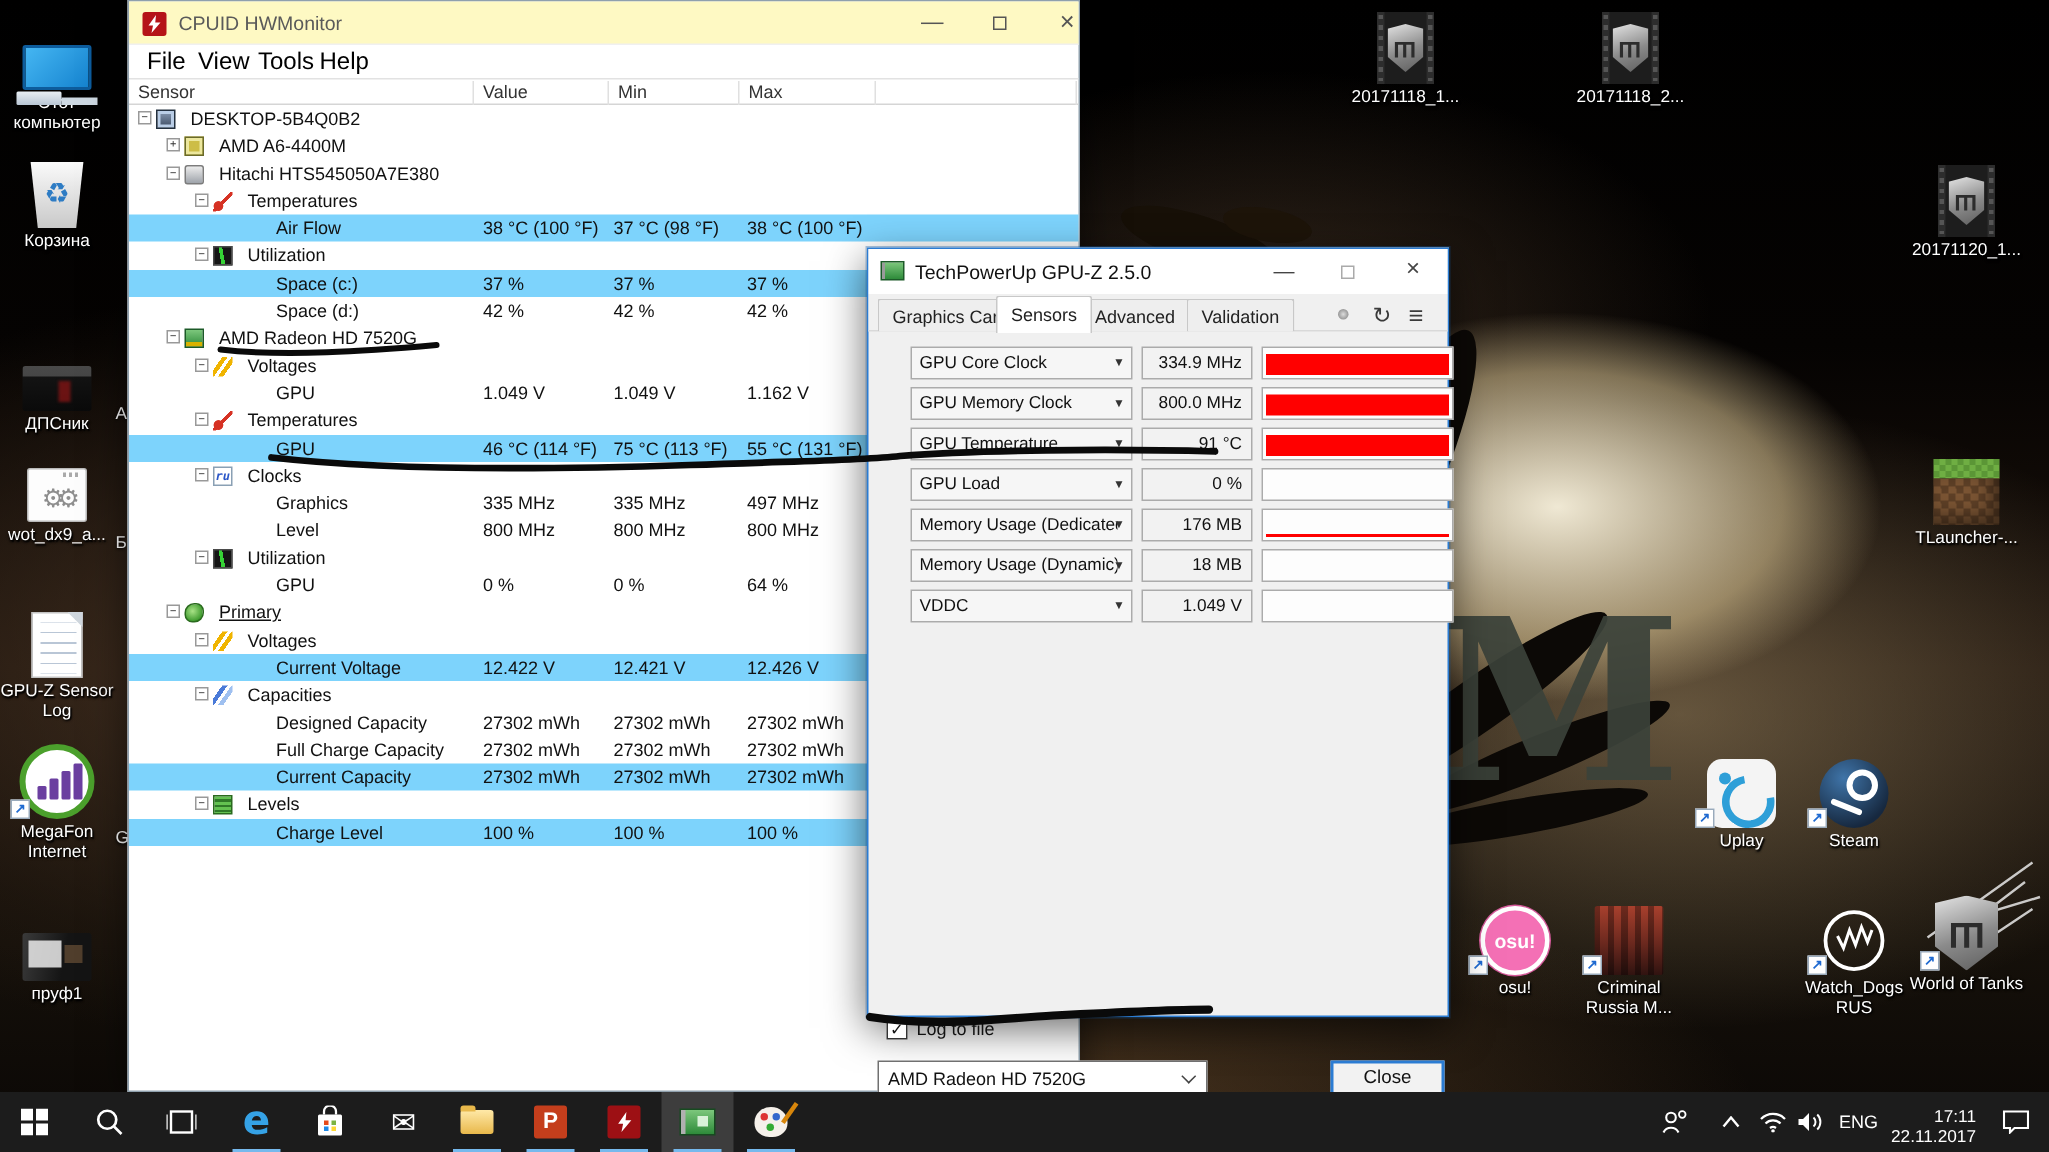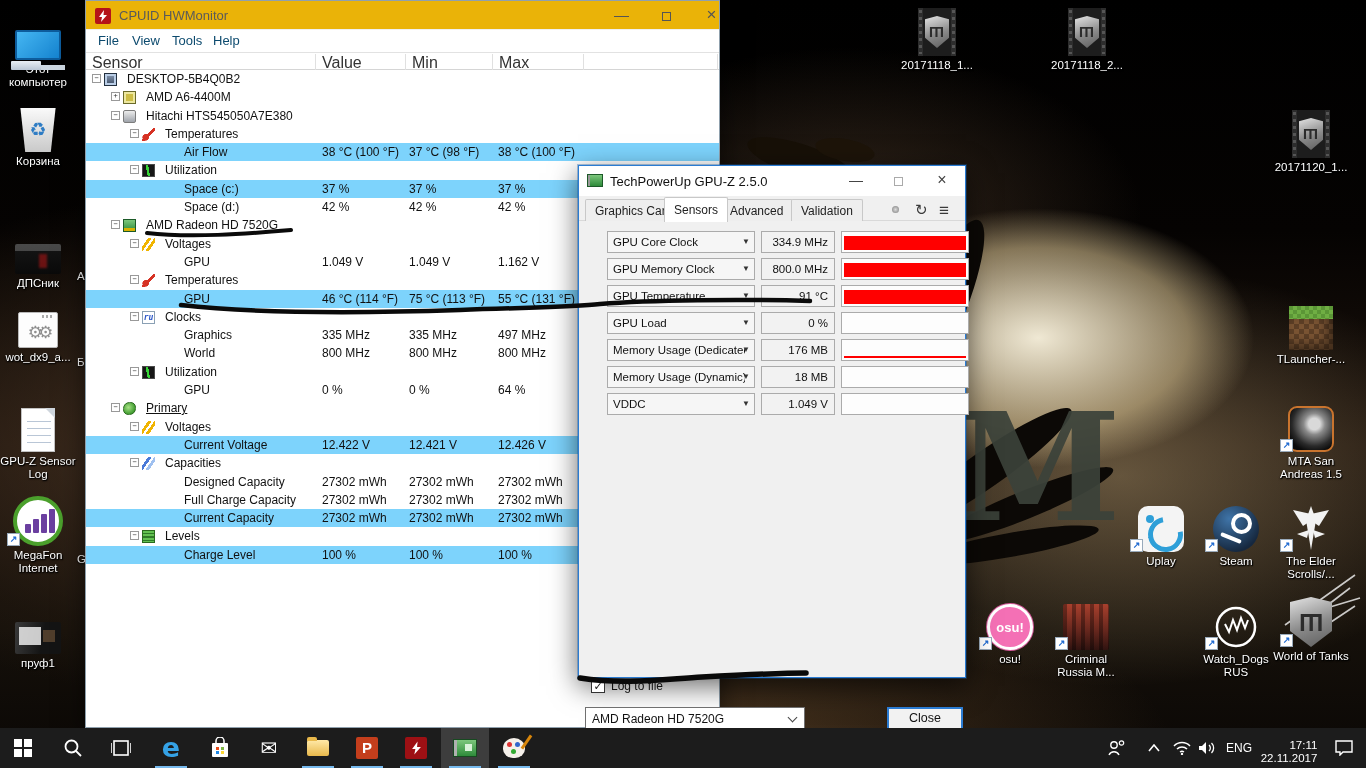--- a/index.html
+++ b/index.html
@@ -95,28 +95,28 @@
            display:flex;align-items:center;justify-content:center}
   .art-osu b{color:#fff;font-size:13px}
   .art-crim{width:46px;height:46px;border-radius:2px;background:
       repeating-linear-gradient(90deg, rgba(0,0,0,.35) 0 4px, transparent 4px 9px),
       linear-gradient(#a8402d,#6a281e 55%,#301310)}
   .art-elder svg{margin:0 auto}
 
   
   .win{position:absolute;background:#fff;box-shadow:0 6px 24px rgba(0,0,0,.55)}
   .hwm{left:85px;top:0;width:635px;height:728px;border:1px solid #8fa0ad;z-index:10}
-  .hwm-titlebar{position:relative;height:29px;background:#eab308;border-bottom:1px solid #f0f0f0}
+  .hwm-titlebar{position:relative;height:29px;background:#fef9c3;border-bottom:1px solid #f0f0f0}
   .hwm-appicon{position:absolute;left:9px;top:7px;width:16px;height:16px;background:#b51318;border-radius:2px;display:flex;align-items:center;justify-content:center}
   .hwm-title{position:absolute;left:33px;top:7px;font-size:13px;color:#5a5a5a}
   .cap-btn{position:absolute;top:0;width:45px;height:29px;text-align:center;line-height:27px;color:#555;font-size:15px}
   .cap-btn .maxbox{display:inline-block;width:9px;height:9px;border:1px solid #555;vertical-align:middle}
-  .hwm-menubar{position:relative;height:22px;font-size:13px;color:#0c4a6e}
+  .hwm-menubar{position:relative;height:22px;font-size:16px;color:#000000}
   .hwm-menubar span{position:absolute;top:3px}
-  .hwm-header{position:relative;height:18px;border-top:1px solid #e2e2e2;border-bottom:1px solid #d5d5d5;font-size:16px;color:#333}
+  .hwm-header{position:relative;height:18px;border-top:1px solid #e2e2e2;border-bottom:1px solid #d5d5d5;font-size:12px;color:#333}
   .hwm-header span{position:absolute;top:1px;height:16px;padding-left:6px;border-right:1px solid #e0e0e0}
   .hwm-rows{position:relative;font-size:12px;color:#111}
   .trow{position:relative;height:18.3px}
   .trow.shaded{background:#7dd3fc}
   .exp{position:absolute;top:4px;width:9px;height:9px;border:1px solid #999;background:#fff;
        font:7px/7px "DejaVu Sans Mono",monospace;text-align:center;color:#333}
   .ticon{position:absolute;top:3px;width:13px;height:13px}
   .tlabel{position:absolute;top:2px;white-space:nowrap}
   .tval{position:absolute;top:2px;white-space:nowrap}
   .v1{left:236px}.v2{left:323px}.v3{left:412px}
@@ -289,53 +289,33 @@
   </div>
   <div class="dicon" id="ic-tl">
     <div class="art">
         <div class="art-mc">
           <div class="top"></div>
           <div class="dirt"></div>
         </div>
       </div>
     <div class="lbl">TLauncher-...</div>
   </div>
-  <div class="dicon" id="ic-mta">
-    <div class="art">
-        <div class="art-face"></div>
-        <span class="sc"></span>
-      </div>
-    <div class="lbl">MTA San Andreas 1.5</div>
-  </div>
   <div class="dicon" id="ic-uplay">
     <div class="art">
         <div class="art-uplay"></div>
         <span class="sc"></span>
       </div>
     <div class="lbl">Uplay</div>
   </div>
   <div class="dicon" id="ic-steam">
     <div class="art">
         <div class="art-steam"></div>
         <span class="sc"></span>
       </div>
     <div class="lbl">Steam</div>
-  </div>
-  <div class="dicon" id="ic-elder">
-    <div class="art art-elder">
-      <svg width="44" height="48" viewBox="0 0 44 48">
-        <path d="M22 2 L27 16 L22 46 L17 16 Z" fill="#f2f2f2"></path>
-        <path d="M22 10 L40 6 L30 22 L24 18 Z" fill="#f2f2f2"></path>
-        <path d="M22 10 L4 6 L14 22 L20 18 Z" fill="#f2f2f2"></path>
-        <path d="M24 26 L36 30 L26 34 Z" fill="#f2f2f2"></path>
-        <path d="M20 26 L8 30 L18 34 Z" fill="#f2f2f2"></path>
-      </svg>
-      <span class="sc"></span>
-    </div>
-    <div class="lbl">The Elder Scrolls/...</div>
   </div>
   <div class="dicon" id="ic-osu">
     <div class="art">
         <div class="art-osu">
           <b>osu!</b>
         </div>
         <span class="sc"></span>
       </div>
     <div class="lbl">osu!</div>
   </div>
@@ -520,21 +500,21 @@
   <div class="trow">
 
     <span class="tlabel" style="left: 98px;">Graphics</span>
     <span class="tval v1">335 MHz</span>
     <span class="tval v2">335 MHz</span>
     <span class="tval v3">497 MHz</span>
   </div>
 
   <div class="trow">
 
-    <span class="tlabel" style="left: 98px;">World</span>
+    <span class="tlabel" style="left: 98px;">Level</span>
     <span class="tval v1">800 MHz</span>
     <span class="tval v2">800 MHz</span>
     <span class="tval v3">800 MHz</span>
   </div>
 
   <div class="trow">
     <span class="exp" style="left: 44px;">−</span>
     <span class="ticon ti-util" style="left: 56px;"></span>
     <span class="tlabel" style="left: 79px;">Utilization</span>
     <span class="tval v1"></span>

